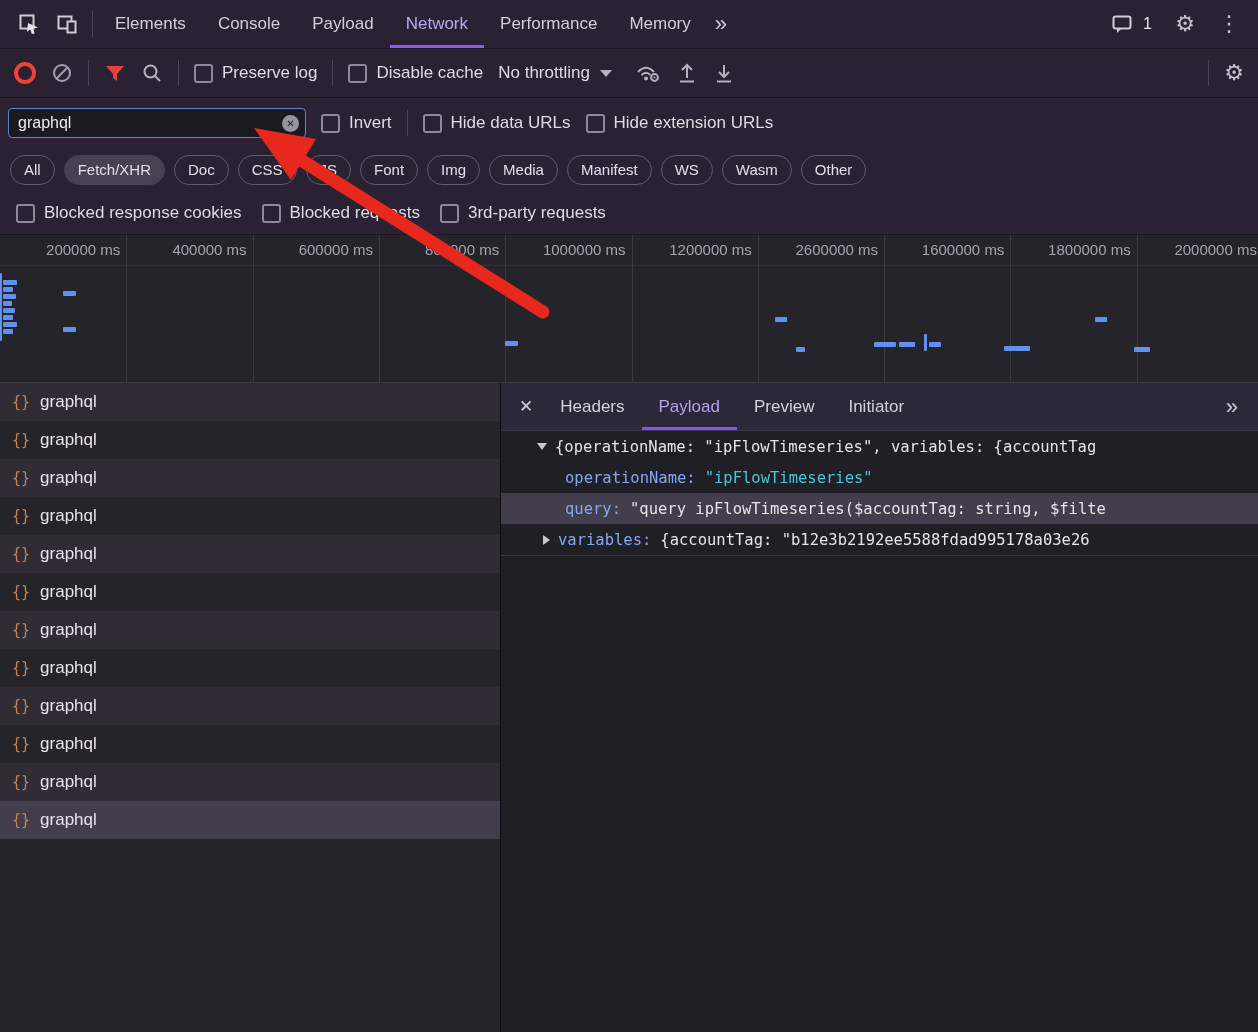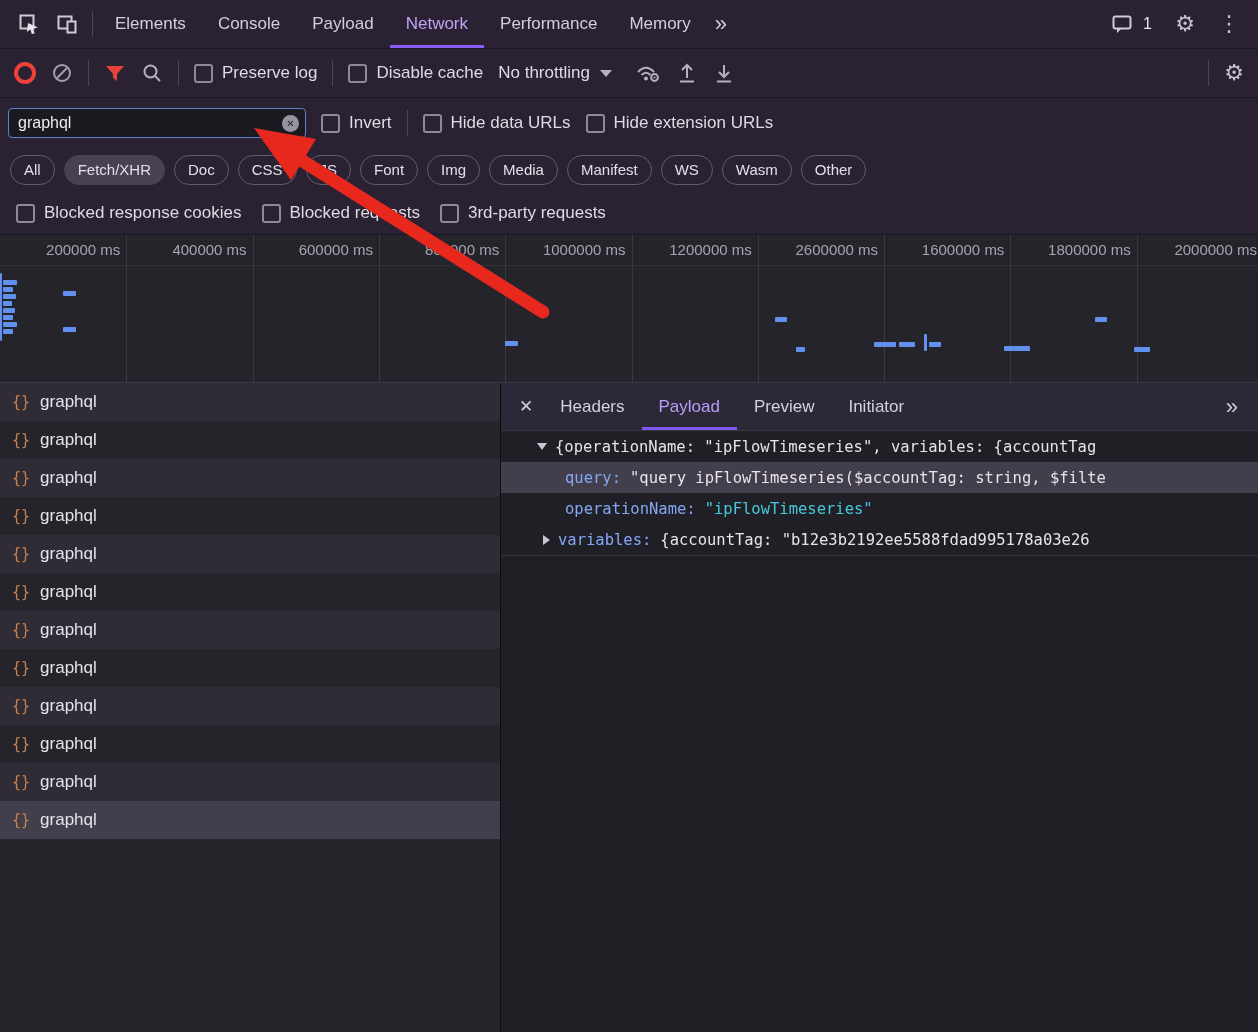--- a/index.html
+++ b/index.html
@@ -361,27 +361,27 @@
           </div>
         <span class="dchev">»</span>
       </div>
 
 
       <div class="tree">
         <div class="t-row t1">
           <span class="tri-d sm"></span>
           <span class="jplain">{operationName: "ipFlowTimeseries", variables: {accountTag</span>
         </div>
+        <div class="t-row t2">
+          <span class="jkey">operationName:</span>
+          <span class="jstr">"ipFlowTimeseries"</span>
+        </div>
         <div class="t-row t3">
           <span class="jkey">query:</span>
           <span class="jplain">"query ipFlowTimeseries($accountTag: string, $filte</span>
-        </div>
-        <div class="t-row t2">
-          <span class="jkey">operationName:</span>
-          <span class="jstr">"ipFlowTimeseries"</span>
         </div>
         <div class="t-row t4">
           <span class="tri-r"></span>
           <span class="jkey">variables:</span>
           <span class="jplain">{accountTag: "b12e3b2192ee5588fdad995178a03e26</span>
         </div>
       </div>
     </div>
   </div>
 

